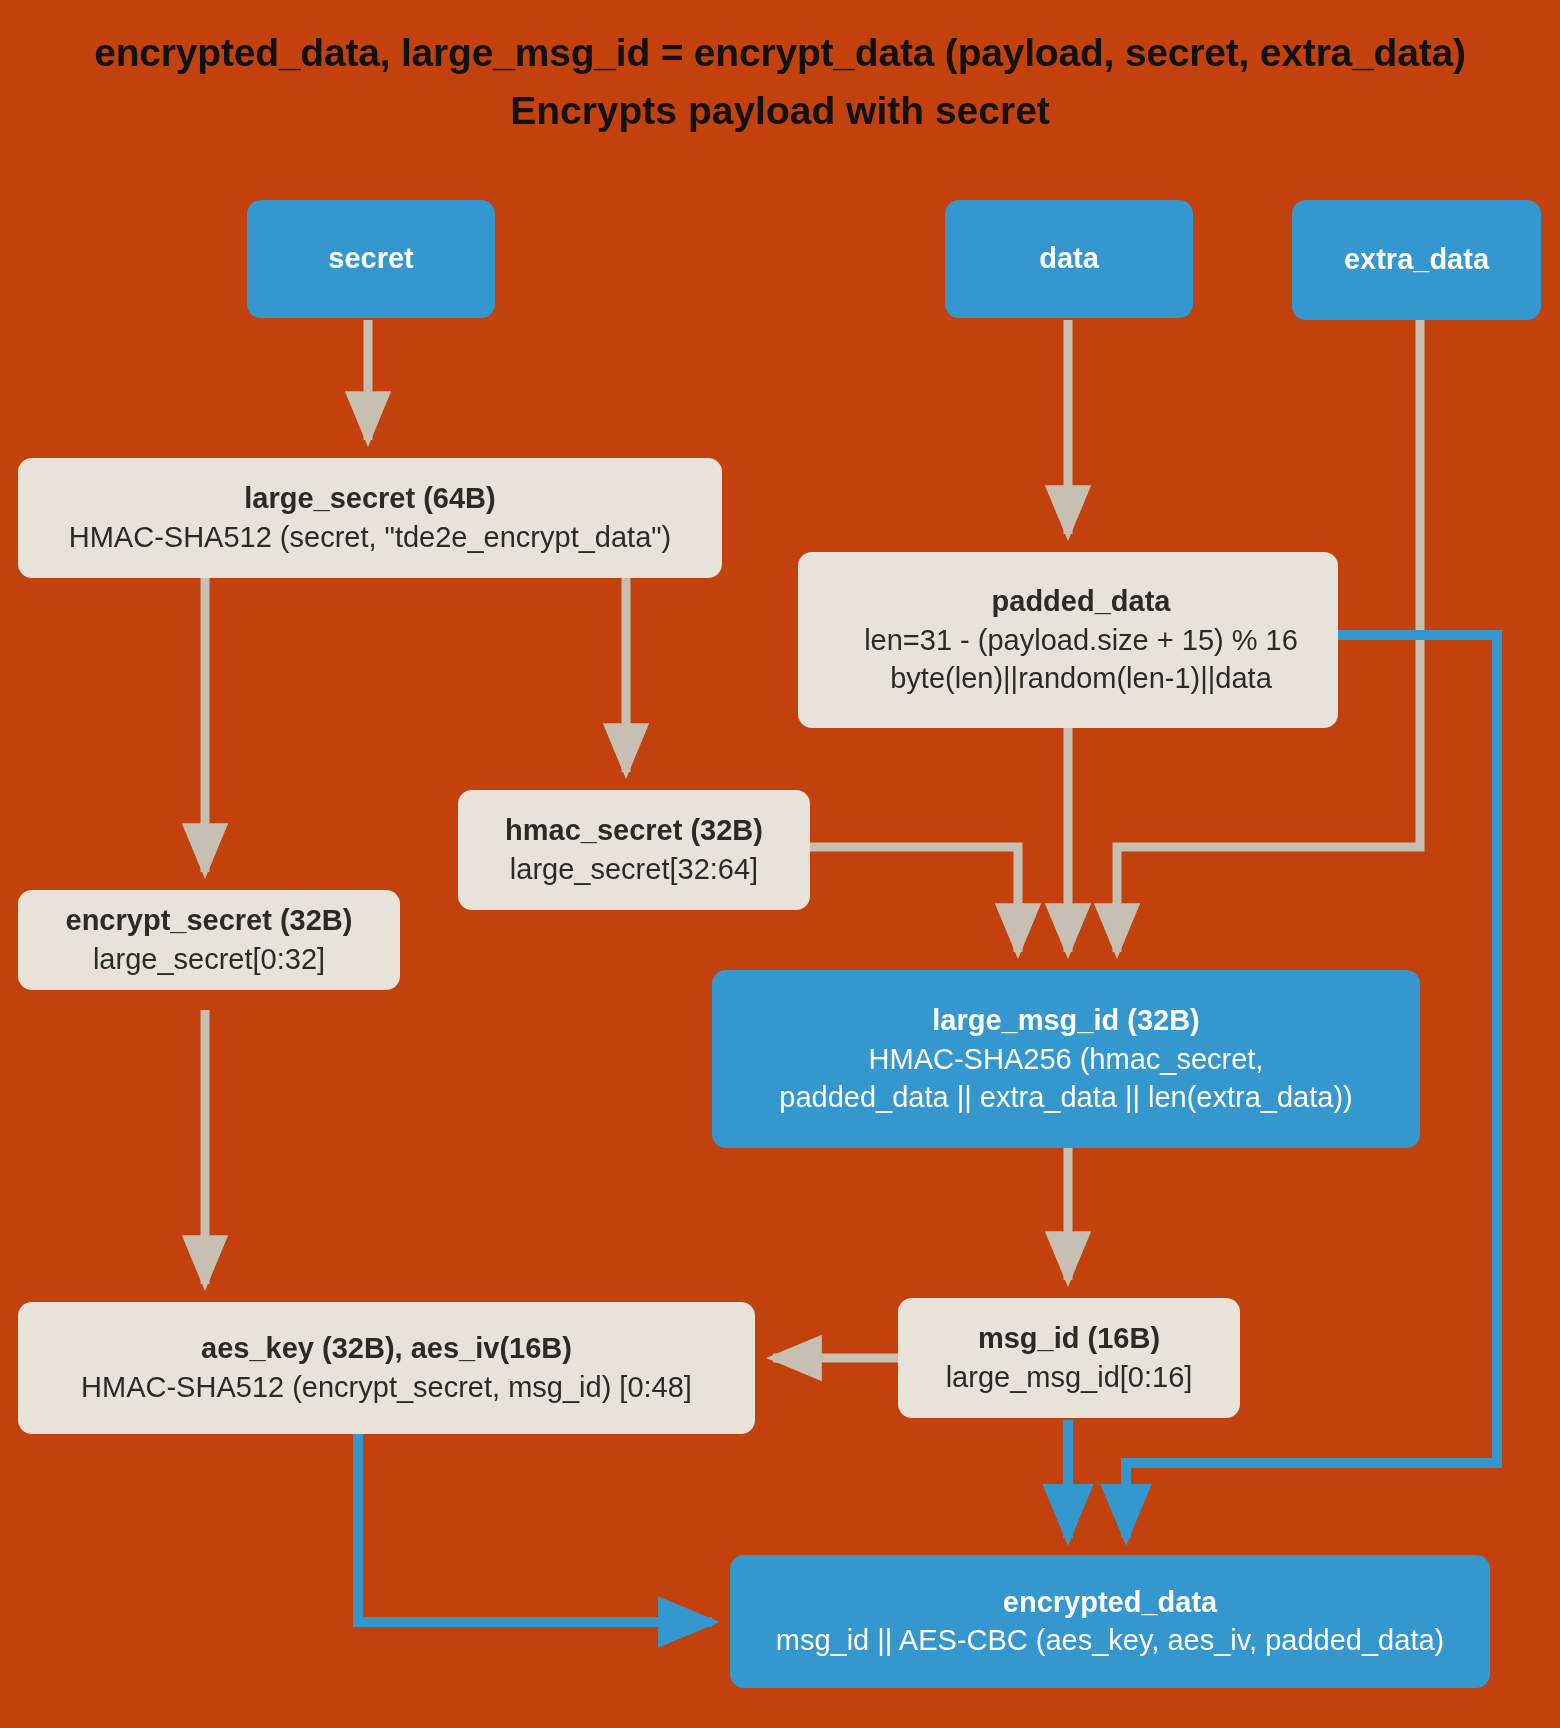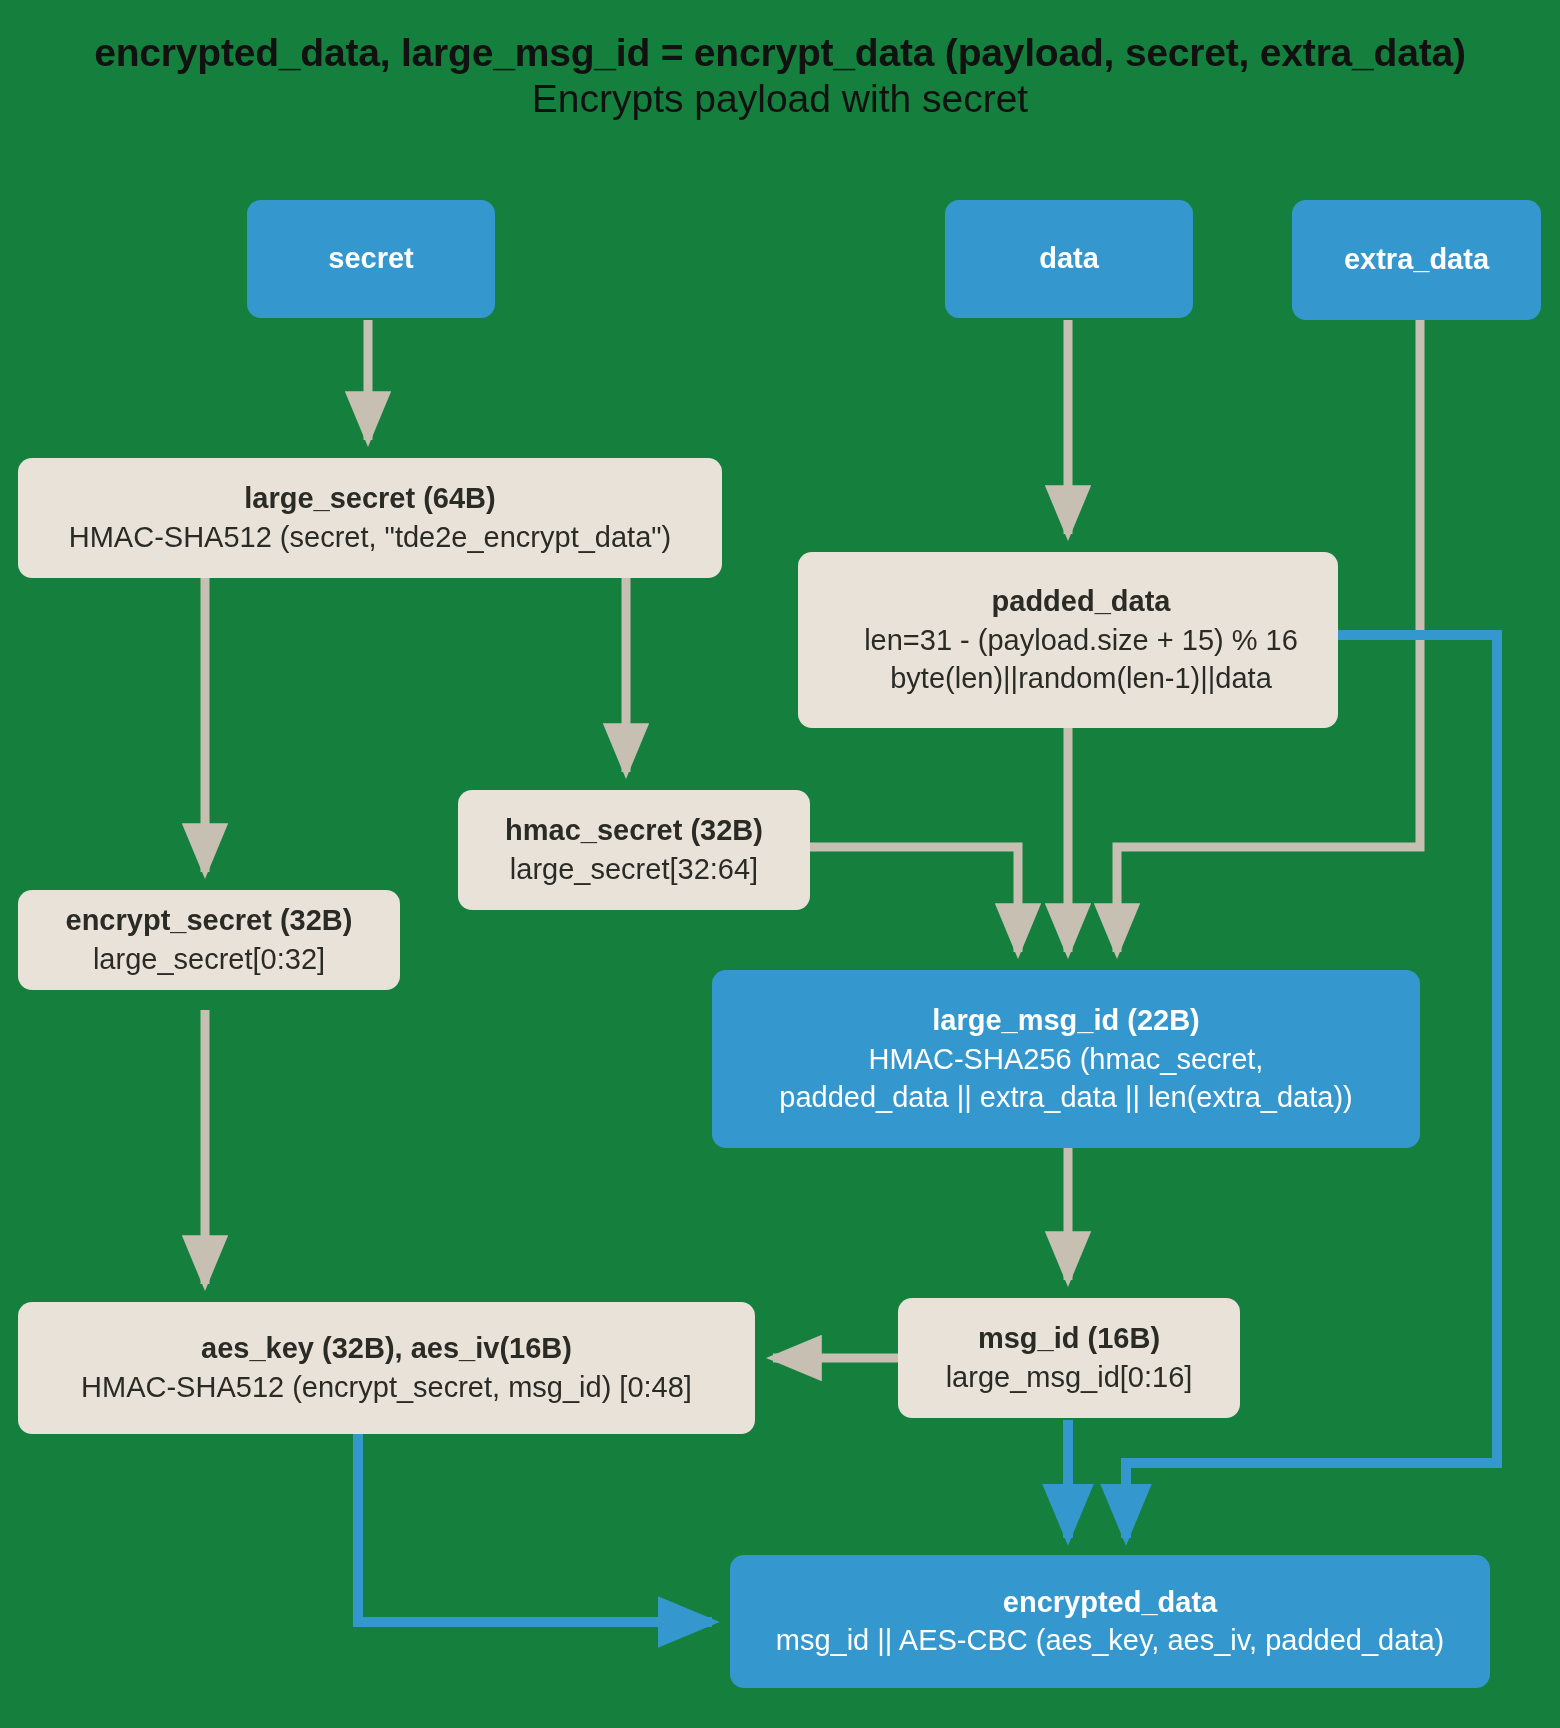--- a/index.html
+++ b/index.html
@@ -11,21 +11,21 @@
   body {
     font-family: "Liberation Sans", "DejaVu Sans", sans-serif;
     width: 1560px;
     height: 1728px;
     overflow: hidden;
   }
   #stage {
     position: relative;
     width: 1560px;
     height: 1728px;
-    background: #15803d;
+    background: #c2410c;
   }
   #edges {
     position: absolute;
     left: 0;
     top: 0;
     width: 1560px;
     height: 1728px;
     pointer-events: none;
   }
 
@@ -41,25 +41,25 @@
   .title-line-1 {
     font-size: 39px;
     font-weight: bold;
     color: #111111;
     letter-spacing: -0.2px;
     line-height: 1.18;
     white-space: nowrap;
   }
   .title-line-2 {
     font-size: 39px;
-    font-weight: normal;
+    font-weight: bold;
     color: #111111;
     line-height: 1.18;
     white-space: nowrap;
-    margin-top: 0;
+    margin-top: 12px;
   }
 
   
   .node {
     position: absolute;
     box-sizing: border-box;
     border-radius: 14px;
     display: flex;
     flex-direction: column;
     align-items: center;
@@ -184,21 +184,21 @@
     <div class="n-title">hmac_secret (32B)</div>
     <div class="n-sub">large_secret[32:64]</div>
   </div>
 
   <div class="node beige" id="node-encrypt-secret">
     <div class="n-title">encrypt_secret (32B)</div>
     <div class="n-sub">large_secret[0:32]</div>
   </div>
 
   <div class="node blue" id="node-large-msg-id">
-    <div class="n-title">large_msg_id (22B)</div>
+    <div class="n-title">large_msg_id (32B)</div>
     <div class="n-sub">HMAC-SHA256 (hmac_secret,</div>
     <div class="n-sub">padded_data || extra_data || len(extra_data))</div>
   </div>
 
   <div class="node beige" id="node-aes-key">
     <div class="n-title">aes_key (32B), aes_iv(16B)</div>
     <div class="n-sub">HMAC-SHA512 (encrypt_secret, msg_id) [0:48]</div>
   </div>
 
   <div class="node beige" id="node-msg-id">

